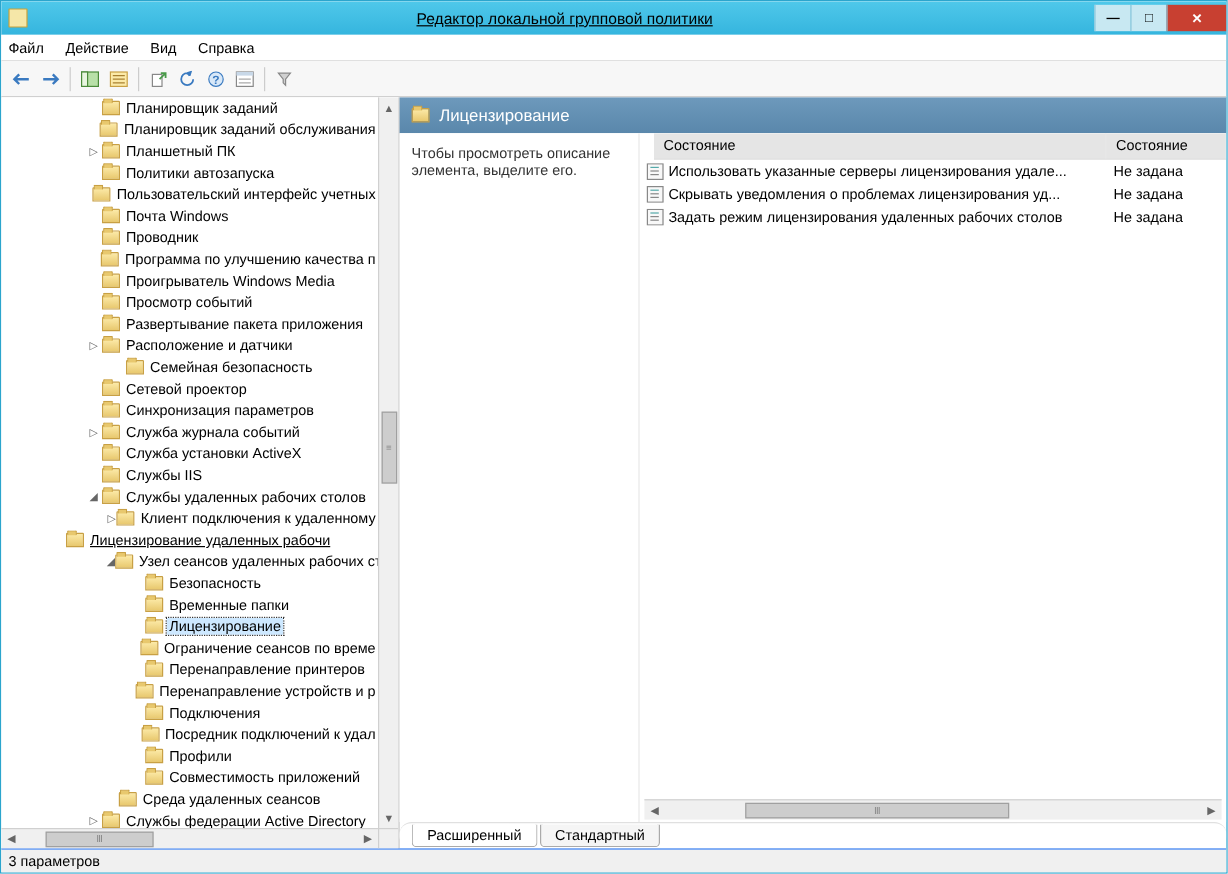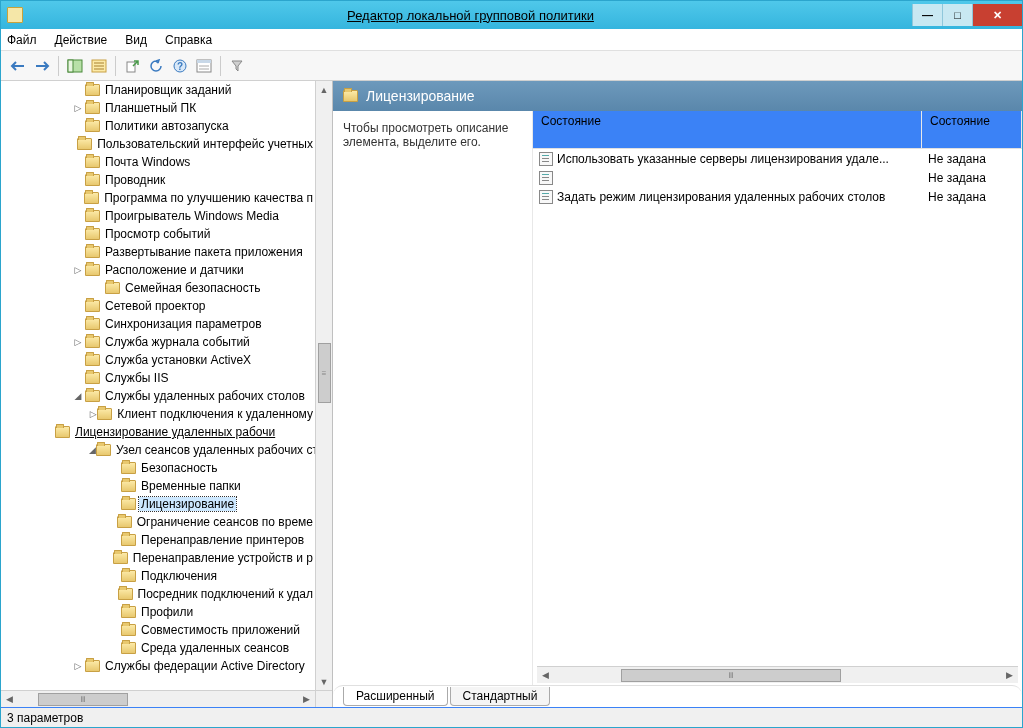--- a/index.html
+++ b/index.html
@@ -84,21 +84,21 @@
   height: 30px;
   display: flex;
   align-items: center;
   padding: 0 10px;
   font-size: 14px;
 }
 .right-header .folder-ico { margin-right: 8px; }
 .right-body { flex: 1; display: flex; overflow: hidden; background: #fff; }
 .desc-panel { width: 200px; padding: 10px; border-right: 1px solid #e8e8e8; font-size: 12px; color: #333; }
 .list-panel { flex: 1; display: flex; flex-direction: column; position: relative; }
-.list-headers { display: flex; height: 38px; background: #3b82f6; border-bottom: 1px solid #e0e0e0; }
+.list-headers { display: flex; height: 22px; background: #e5e5e5; border-bottom: 1px solid #e0e0e0; margin-left: 12px; }
 .list-headers .col { padding: 3px 8px; border-right: 1px solid #e8e8e8; font-size: 12px; }
 .col1 { flex: 1; }
 .col2 { width: 100px; }
 .list-rows { flex: 1; overflow: hidden; }
 .list-row { display: flex; align-items: center; height: 19px; }
 .list-row .cell1 { flex: 1; display: flex; align-items: center; padding-left: 6px; overflow: hidden; }
 .list-row .cell2 { width: 100px; padding-left: 6px; }
 .setting-ico { width: 14px; height: 14px; margin-right: 4px; border: 1px solid #888; background: #f8f8f8; position: relative; flex-shrink: 0; }
 .setting-ico::after { content: ''; position: absolute; left: 2px; top: 2px; width: 7px; height: 1px; background: #5aa; box-shadow: 0 3px #888, 0 6px #888; }
 .list-row .txt { white-space: nowrap; overflow: hidden; text-overflow: ellipsis; }
@@ -202,20 +202,25 @@
 <div class="main">
   <div class="tree-pane">
     <div class="tree-scroll">
       <div class="tree-inner" id="tree-inner">
           <div class="tree-item" style="padding-left: 70px;">
             <span class="expander"></span>
             <span class="folder-ico"></span>
             <span class="tree-label">Планировщик заданий</span>
           </div>
           <div class="tree-item" style="padding-left: 70px;">
+            <span class="expander"></span>
+            <span class="folder-ico"></span>
+            <span class="tree-label">Планировщик заданий обслуживания</span>
+          </div>
+          <div class="tree-item" style="padding-left: 70px;">
             <span class="expander">▷</span>
             <span class="folder-ico"></span>
             <span class="tree-label">Планшетный ПК</span>
           </div>
           <div class="tree-item" style="padding-left: 70px;">
             <span class="expander"></span>
             <span class="folder-ico"></span>
             <span class="tree-label">Политики автозапуска</span>
           </div>
           <div class="tree-item" style="padding-left: 70px;">
@@ -351,21 +356,21 @@
           <div class="tree-item" style="padding-left: 106px;">
             <span class="expander"></span>
             <span class="folder-ico"></span>
             <span class="tree-label">Профили</span>
           </div>
           <div class="tree-item" style="padding-left: 106px;">
             <span class="expander"></span>
             <span class="folder-ico"></span>
             <span class="tree-label">Совместимость приложений</span>
           </div>
-          <div class="tree-item" style="padding-left: 106px;">
+          <div class="tree-item" style="padding-left: 84px;">
             <span class="expander"></span>
             <span class="folder-ico"></span>
             <span class="tree-label">Среда удаленных сеансов</span>
           </div>
           <div class="tree-item" style="padding-left: 70px;">
             <span class="expander">▷</span>
             <span class="folder-ico"></span>
             <span class="tree-label">Службы федерации Active Directory</span>
           </div>
         </div>
@@ -404,20 +409,21 @@
             <div class="list-row">
               <div class="cell1">
                 <span class="setting-ico"></span>
                 <span class="txt">Использовать указанные серверы лицензирования удале...</span>
               </div>
               <div class="cell2">Не задана</div>
             </div>
             <div class="list-row">
               <div class="cell1">
                 <span class="setting-ico"></span>
+                <span class="txt">Скрывать уведомления о проблемах лицензирования уд...</span>
               </div>
               <div class="cell2">Не задана</div>
             </div>
             <div class="list-row">
               <div class="cell1">
                 <span class="setting-ico"></span>
                 <span class="txt">Задать режим лицензирования удаленных рабочих столов</span>
               </div>
               <div class="cell2">Не задана</div>
             </div>

